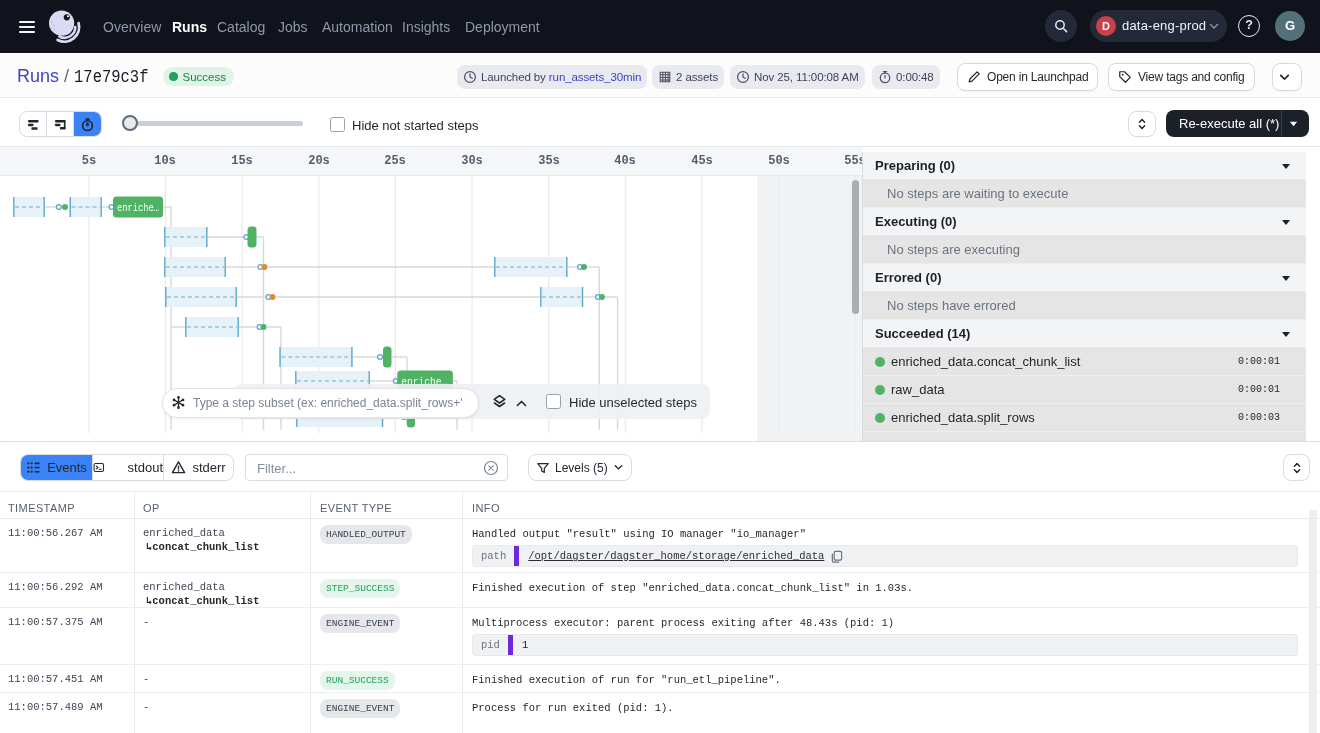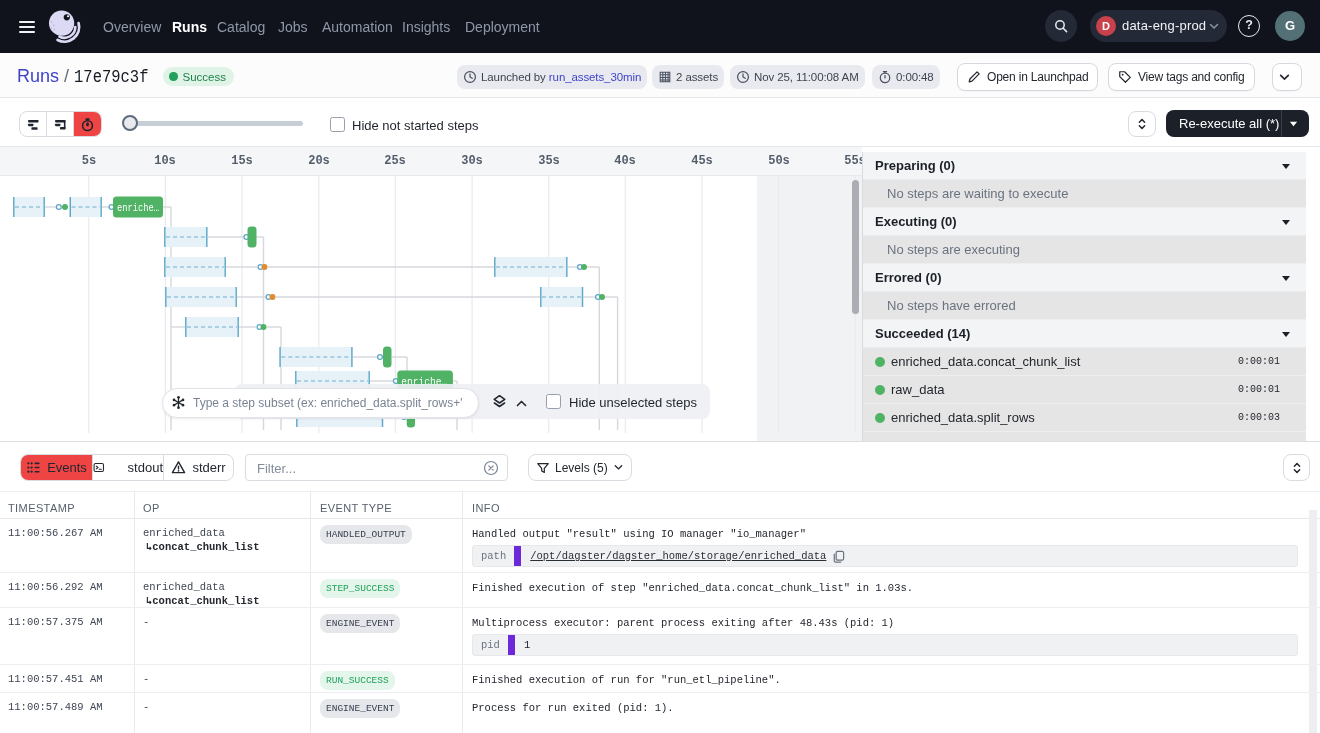--- a/index.html
+++ b/index.html
@@ -13,21 +13,21 @@
 .tag { position:absolute; top:12px; height:24px; background:#E9EAEF; border-radius:8px; display:flex; align-items:center; padding:0 6px; font-size:11.5px; letter-spacing:-0.1px; color:#3E4552; white-space:nowrap; }
 .tag svg { margin-right:4px; }
 .tag a { color:#3F43C9; text-decoration:none; }
 .btn { position:absolute; top:10px; height:28px; background:#fff; border:1px solid #D5D9DF; border-radius:8px; display:flex; align-items:center; padding:0 9px; font-size:12px; letter-spacing:-0.2px; color:#23272F; box-shadow:0 1px 1px rgba(0,0,0,0.03); }
 .btn svg { margin-right:6px; }
 
 #tbar { position:absolute; left:0; top:98px; width:1320px; height:49px; background:#fff; border-bottom:1px solid #E4E6E9; }
 .seg { position:absolute; display:flex; border:1px solid #D8DBE0; border-radius:8px; overflow:hidden; background:#fff; }
 .seg > div { display:flex; align-items:center; justify-content:center; border-right:1px solid #D8DBE0; }
 .seg > div:last-child { border-right:none; }
-.seg .on { background:#ef4444; }
+.seg .on { background:#3b82f6; }
 
 #axis { position:absolute; left:0; top:147px; width:862px; height:29px; background:#F5F6F7; border-bottom:1px solid #E7E9EC; }
 .axl { position:absolute; top:7px; width:60px; text-align:center; font-family:"Liberation Mono",monospace; font-size:12px; color:#535C6A;font-weight:bold; }
 
 #panel { position:absolute; left:862px; top:152px; width:444px; height:294px; border-left:1px solid #D8DBDF; background:#e5e5e5; overflow:hidden; }
 .ph { position:relative; height:28px; line-height:28px; background:#F3F4F6; border-bottom:1px solid #E8EAED; font-size:13px; font-weight:700; color:#1B1F27; padding-left:12px; }
 .pe { height:28px; line-height:28px; border-bottom:1px solid #EDEEF1; font-size:13px; color:#6A7380; padding-left:24px; }
 .pi { position:relative; height:28px; line-height:28px; border-bottom:1px solid #EDEEF1; font-size:13px; color:#23272E; }
 .pid2 { position:absolute; left:12px; top:9px; width:10px; height:10px; border-radius:50%; background:#4FB264; }
 .pin { position:absolute; left:28px; }
@@ -40,21 +40,21 @@
 .lrow { position:absolute; left:0; width:1320px; border-bottom:1px solid #EDEEF1; font-family:"Liberation Mono",monospace; }
 .lts { position:absolute; left:8px; top:8px; font-size:10.5px; color:#3E4552; }
 .lop { position:absolute; left:143px; top:8px; font-size:10.5px; color:#3E4552; }
 .opb { font-weight:700; color:#23272E; margin-top:1px; margin-left:3px; }
 .lev { position:absolute; left:320px; top:5px; }
 .pill { display:inline-block; background:#E5E7EA; color:#394150; border-radius:8px; font-size:9.5px; padding:4px 6px; }
 .pill.pg { background:#E4F5EB; color:#1FA259; }
 .lin { position:absolute; left:472px; top:0; width:826px; }
 .itxt { margin-top:9px; font-size:10.5px; color:#23272E; }
 .meta { margin-top:5px; height:22px; background:#F0F1F3; border:1px solid #E6E8EB; border-radius:3px; display:flex; align-items:center; font-size:10.5px; }
-.mlab { color:#6A7380; padding:0 8px; border-right:7px solid #6d28d9; align-self:stretch; display:flex; align-items:center; }
+.mlab { color:#6A7380; padding:0 8px; border-right:5px solid #6d28d9; align-self:stretch; display:flex; align-items:center; }
 .mlink { color:#2A2E35; text-decoration:underline; margin-left:9px; }
 .mval { color:#23272E; margin-left:9px; }
 .cpy { margin-left:6px; }
 </style></head>
 <body>
 
 <div id="nav">
   <div class="abs burger" style="left:19px;top:21px">
       <span></span>
       <span></span>

